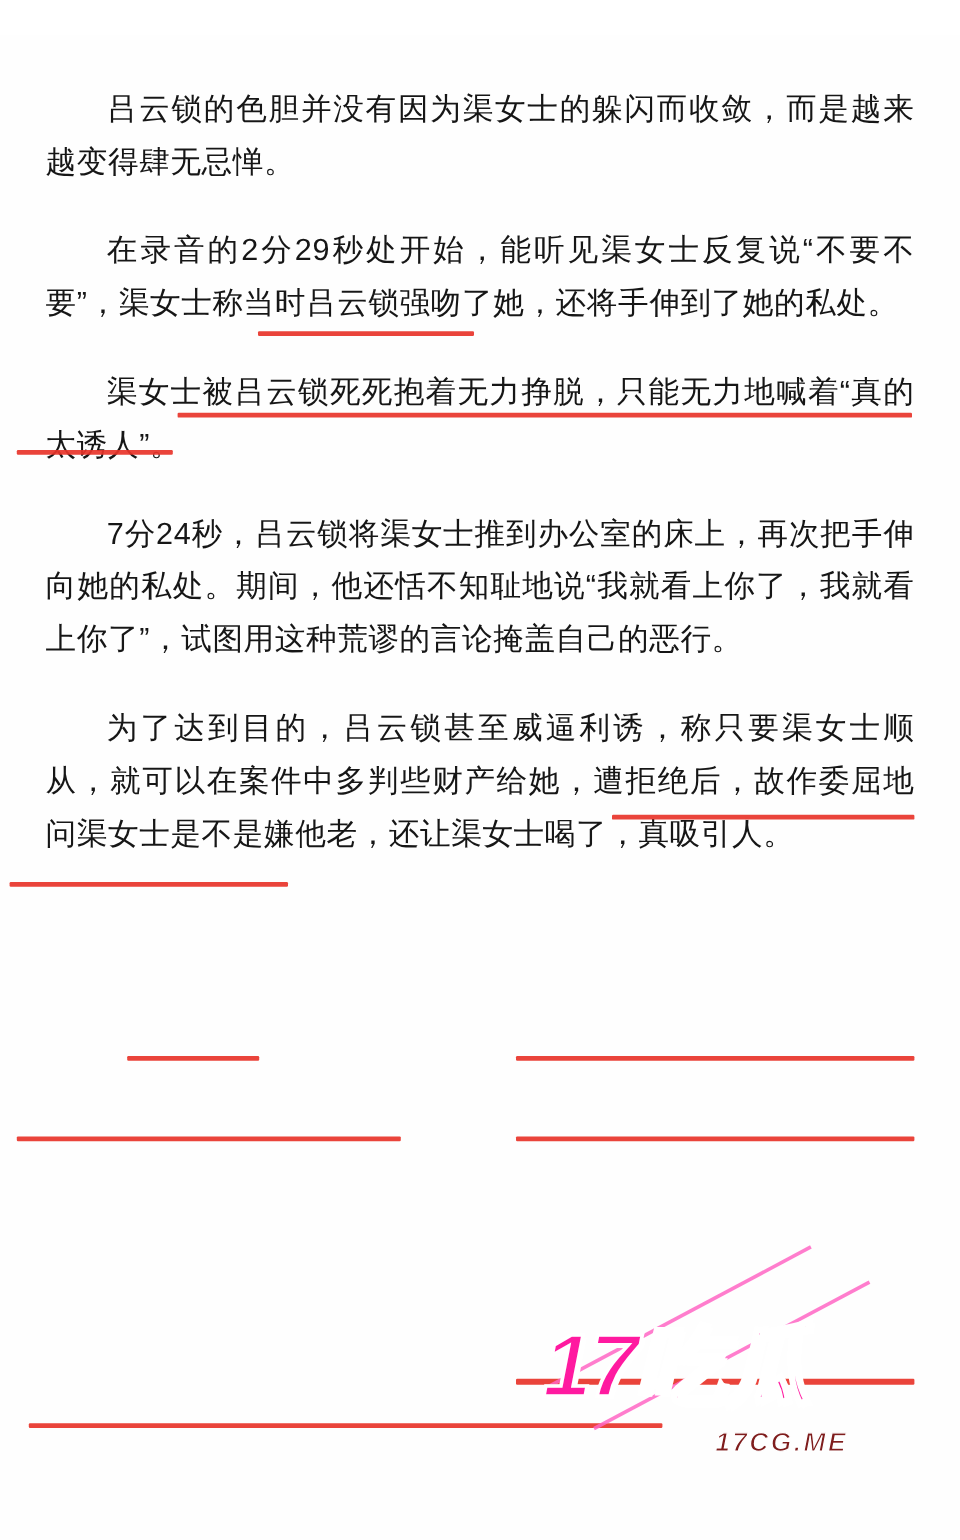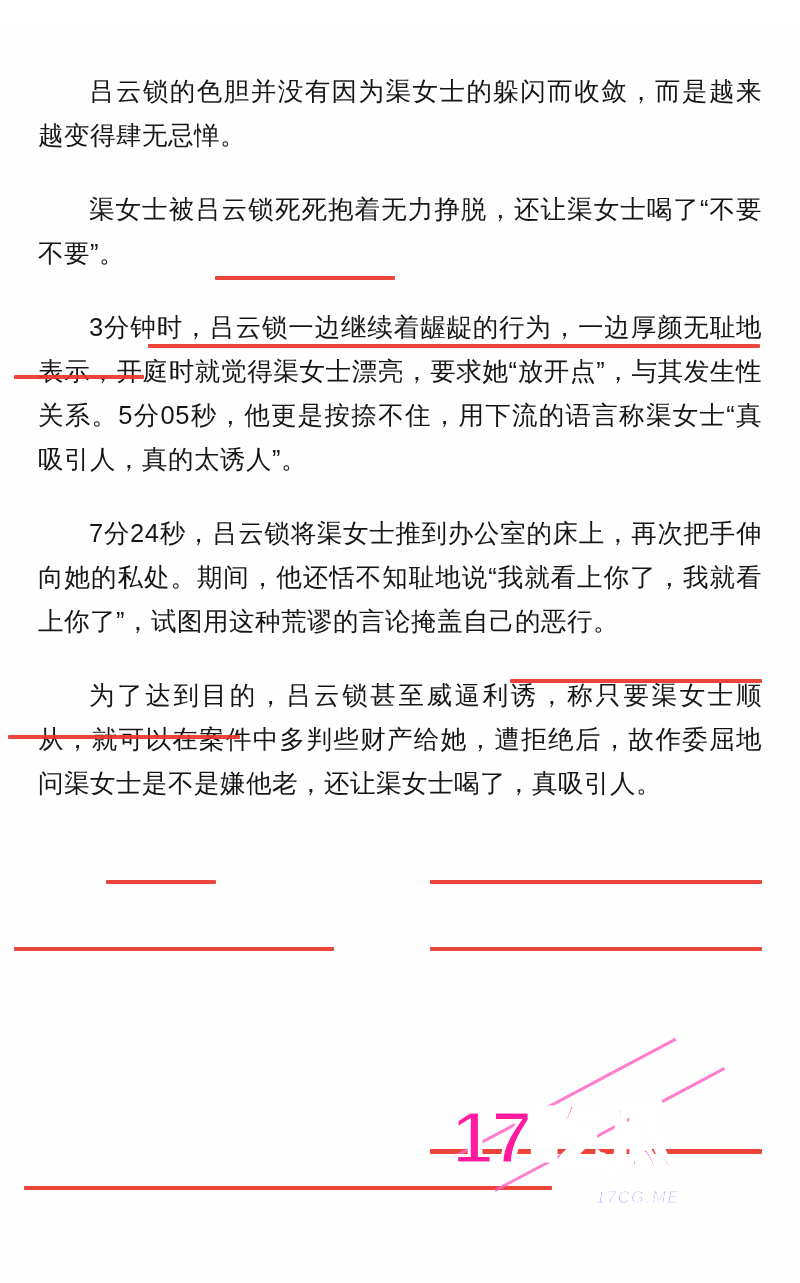--- a/index.html
+++ b/index.html
@@ -50,36 +50,37 @@
   .watermark {
     position: absolute;
     pointer-events: none;
     user-select: none;
   }
   .wm-main {
     left: 452px;
     top: 1072px;
     font-size: 74px;
     font-weight: bold;
+    font-style: italic;
     letter-spacing: -2px;
     line-height: 1;
     -webkit-text-stroke: 3px #ffffff;
     color: #ff1aa0;
     text-shadow: 3px 3px 0 #ffffff;
   }
   .wm-main .num { color: #ff1aa0; }
   .wm-main .cjk { color: #ff1aa0; }
   .wm-sub {
     left: 596px;
     top: 1160px;
-    font-size: 16px;
-    font-weight: normal;
+    font-size: 22px;
+    font-weight: bold;
     font-style: italic;
     letter-spacing: 2px;
-    color: #8b5cf6;
+    color: #7f1d1d;
     -webkit-text-stroke: 1px #ffffff;
   }
   .wm-diag {
     left: 455px;
     top: 1040px;
     width: 330px;
     height: 150px;
   }
   .wm-diag i {
     position: absolute;
@@ -91,24 +92,24 @@
     opacity: 0.85;
   }
 </style>
 </head>
 <body>
 
 <div class="page">
 
   <p class="para">吕云锁的色胆并没有因为渠女士的躲闪而收敛，而是越来越变得肆无忌惮。</p>
 
+  <p class="para">在录音的2分29秒处开始，能听见渠女士反复说“不要不要”，渠女士称当时吕云锁强吻了她，还将手伸到了她的私处。</p>
 
-  <p class="para">渠女士被吕云锁死死抱着无力挣脱，还让渠女士喝了“不要不要”。</p>
+  <p class="para">渠女士被吕云锁死死抱着无力挣脱，只能无力地喊着“真的太诱人”。</p>
 
-  <p class="para">3分钟时，吕云锁一边继续着龌龊的行为，一边厚颜无耻地表示，开庭时就觉得渠女士漂亮，要求她“放开点”，与其发生性关系。5分05秒，他更是按捺不住，用下流的语言称渠女士“真吸引人，真的太诱人”。</p>
 
   <p class="para">7分24秒，吕云锁将渠女士推到办公室的床上，再次把手伸向她的私处。期间，他还恬不知耻地说“我就看上你了，我就看上你了”，试图用这种荒谬的言论掩盖自己的恶行。</p>
 
   <p class="para">为了达到目的，吕云锁甚至威逼利诱，称只要渠女士顺从，就可以在案件中多判些财产给她，遭拒绝后，故作委屈地问渠女士是不是嫌他老，还让渠女士喝了，真吸引人。</p>
 
   <span class="mark" style="left:215px; top:247px; width:180px;"></span>
   <span class="mark" style="left:148px; top:315px; width:612px;"></span>
   <span class="mark" style="left:14px; top:346px; width:130px;"></span>
 
   <span class="mark" style="left:510px; top:650px; width:252px;"></span>

